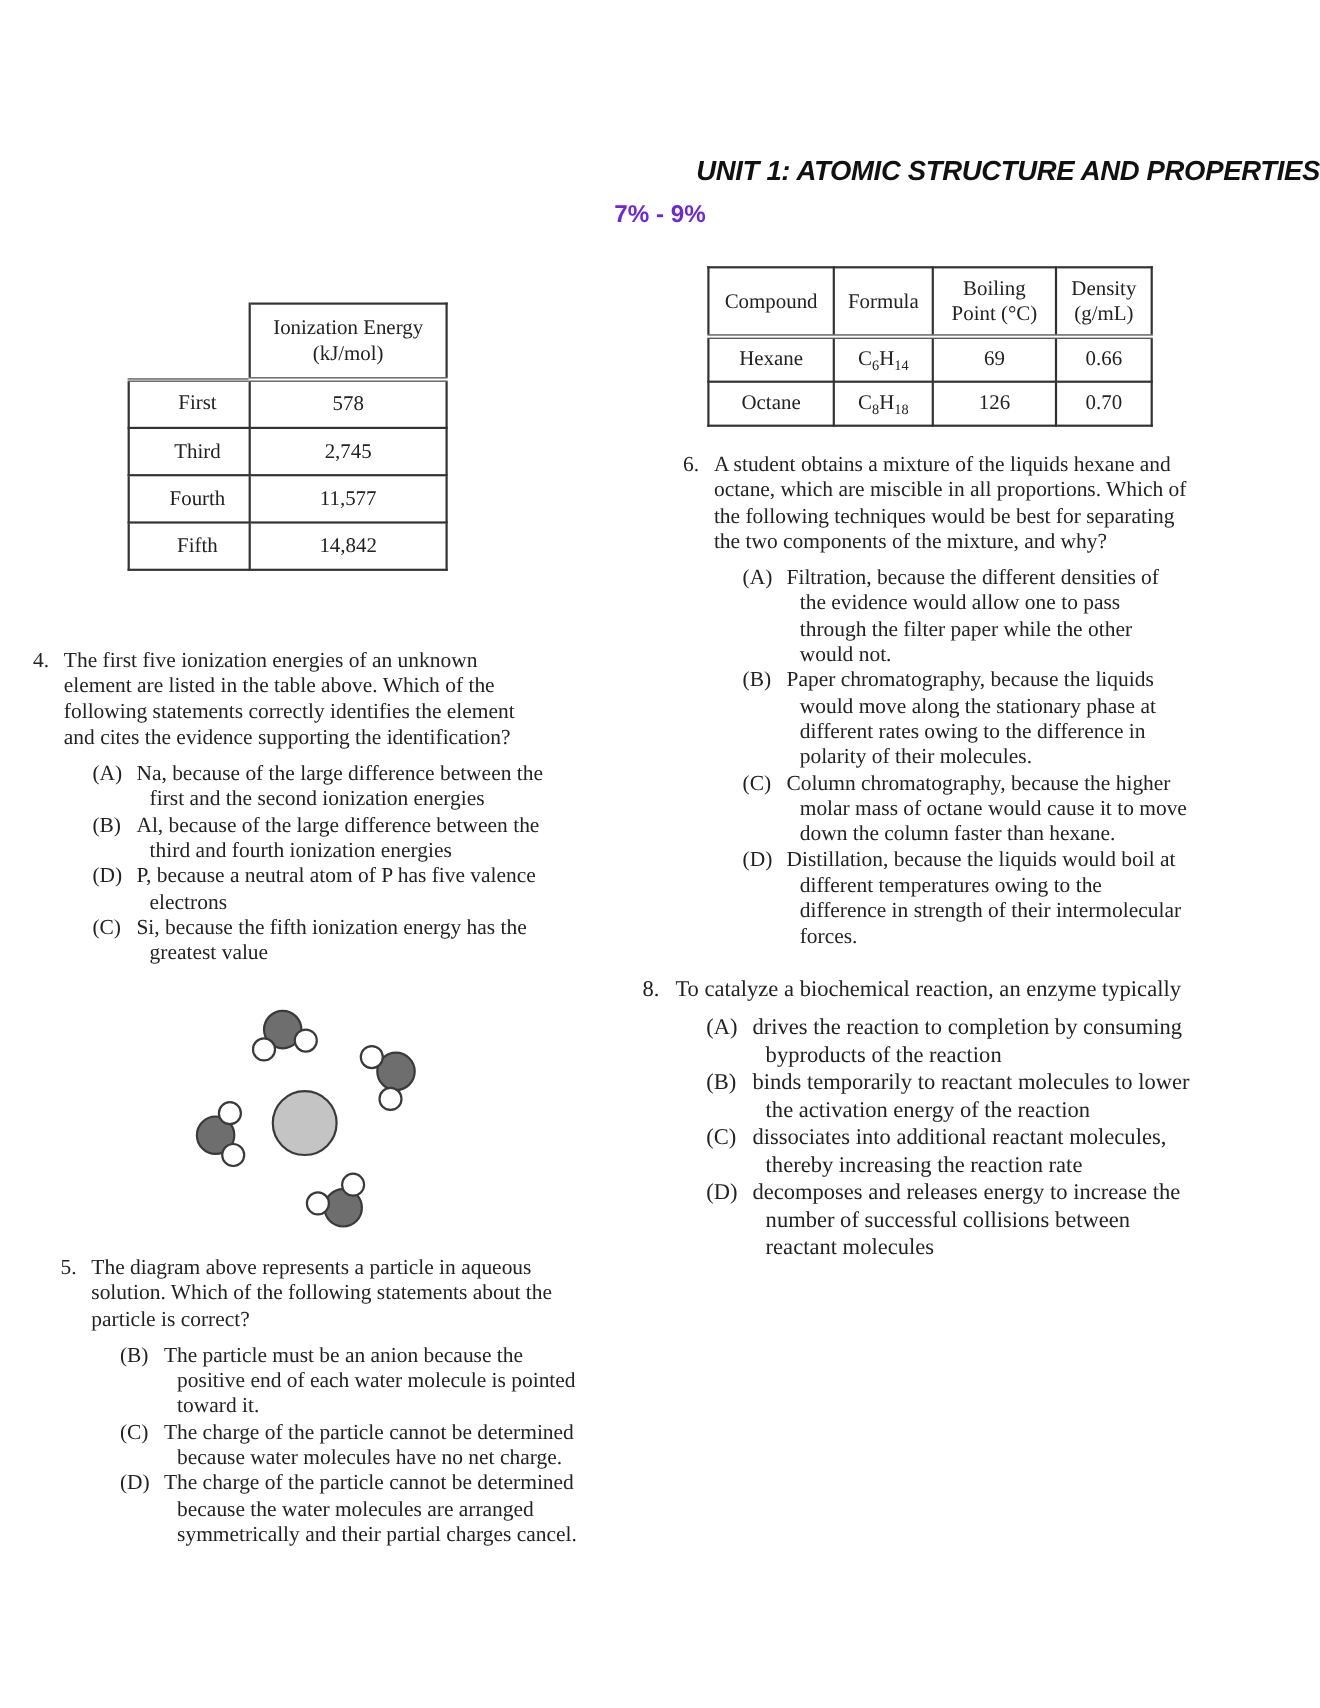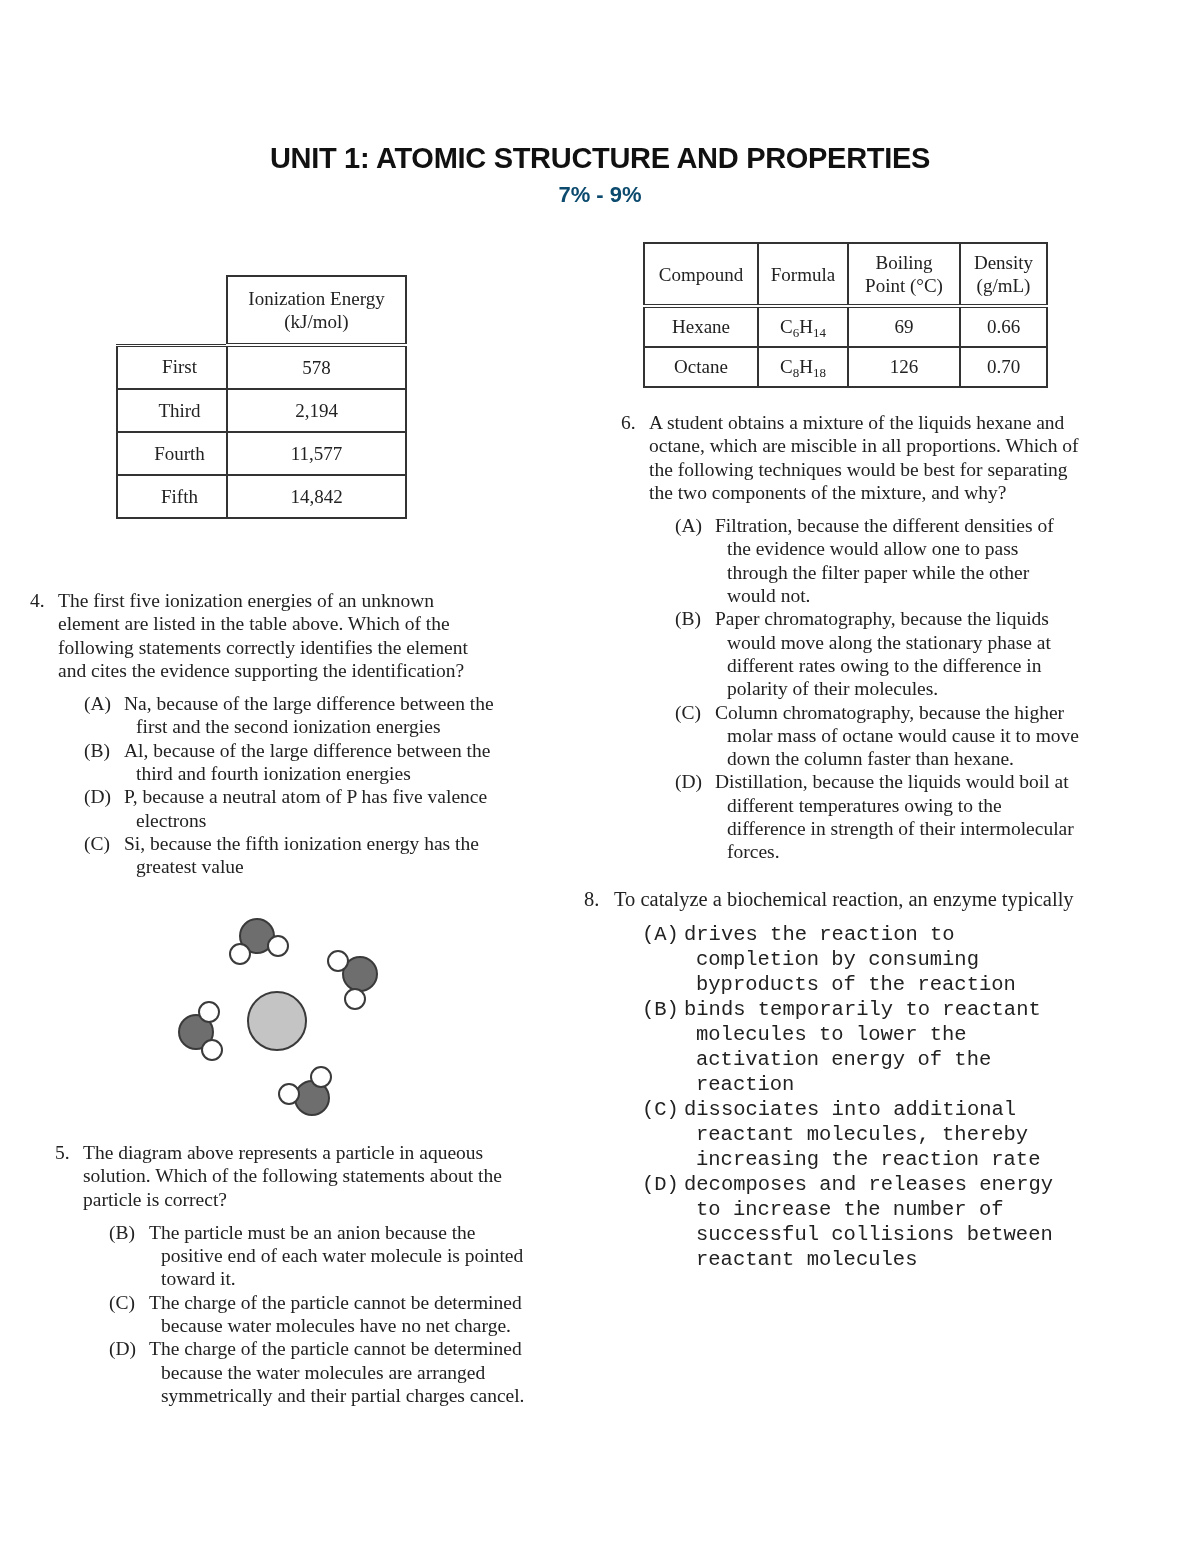--- a/index.html
+++ b/index.html
@@ -1,23 +1,23 @@
 <!DOCTYPE html>
 <html><head>
 <meta charset="utf-8">
 <style>
   html, body { margin: 0; padding: 0; background: #ffffff; }
   body { width: 1200px; height: 1553px; position: relative; overflow: hidden;
          font-family: "Liberation Serif", "DejaVu Serif", serif; color: #222; }
-  .title { position: absolute; top: 142px; left: 0; width: 1200px; text-align: center;
+  .title { position: absolute; top: 142px; left: 0; width: 1200px; text-align: right;
            font-family: "Liberation Sans", "DejaVu Sans", sans-serif; font-weight: bold;
-           font-size: 29px; color: #111; letter-spacing: -0.3px; }
+           font-size: 25px; color: #111; letter-spacing: -0.3px; font-style: italic; }
   .subtitle { position: absolute; top: 182px; left: 0; width: 1200px; text-align: center;
               font-family: "Liberation Sans", "DejaVu Sans", sans-serif; font-weight: bold;
-              font-size: 22px; color: #0c4a6e; }
+              font-size: 22px; color: #6d28d9; }
   table { border-collapse: collapse; position: absolute; font-size: 19px; color: #222; }
   td, th { border: 2px solid #333; text-align: center; font-weight: normal; padding: 0; }
   
   .ie-table { left: 116px; top: 275px; }
   .ie-table .blank { border: none; border-right: 2px solid #333; border-bottom: 3px double #333; }
   .ie-table .hdr { width: 177px; height: 66px; line-height: 23px; border-bottom: 4px double #333; }
   .ie-table .rowlab { width: 93px; height: 41px; padding-left: 15px; }
   .ie-table .val { height: 41px; }
   
   .cmp-table { left: 643px; top: 242px; }
@@ -31,21 +31,21 @@
   .q .num { position: absolute; left: 0; top: 0; }
   .q .choices { margin-top: 10px; padding-left: 28px; }
   .q .choice { position: relative; padding-left: 78px; text-indent: -52px; }
   .q .choice .lab { display: inline-block; width: 40px; text-indent: 0; }
   .q4 { left: 30px; top: 589px; width: 470px; }
   .q5 { left: 55px; top: 1141px; width: 470px; }
   .q6 { left: 621px; top: 411px; width: 460px; }
   .q8 { left: 584px; top: 887px; width: 500px; font-size: 20.5px; line-height: 25px; }
   .q8 .stem { padding-left: 30px; }
   .q8 .choices { padding-left: 30px; }
-  .q8 .choice { padding-left: 82px; text-indent: -54px; font-family: Liberation Mono, monospace; }
+  .q8 .choice { padding-left: 82px; text-indent: -54px; }
   .q8 .choice .lab { width: 42px; }
   .diagram { position: absolute; left: 160px; top: 905px; width: 240px; height: 220px; }
 </style>
 </head>
 <body>
 
 <div class="title">UNIT 1: ATOMIC STRUCTURE AND PROPERTIES</div>
 <div class="subtitle">7% - 9%</div>
 
 <table class="ie-table">
@@ -56,21 +56,21 @@
       <span>Ionization Energy</span><br>
       <span>(kJ/mol)</span>
     </td>
   </tr>
   <tr>
     <td class="rowlab">First</td>
     <td class="val">578</td>
   </tr>
   <tr>
     <td class="rowlab">Third</td>
-    <td class="val">2,194</td>
+    <td class="val">2,745</td>
   </tr>
   <tr>
     <td class="rowlab">Fourth</td>
     <td class="val">11,577</td>
   </tr>
   <tr>
     <td class="rowlab">Fifth</td>
     <td class="val">14,842</td>
   </tr>
 </tbody>

